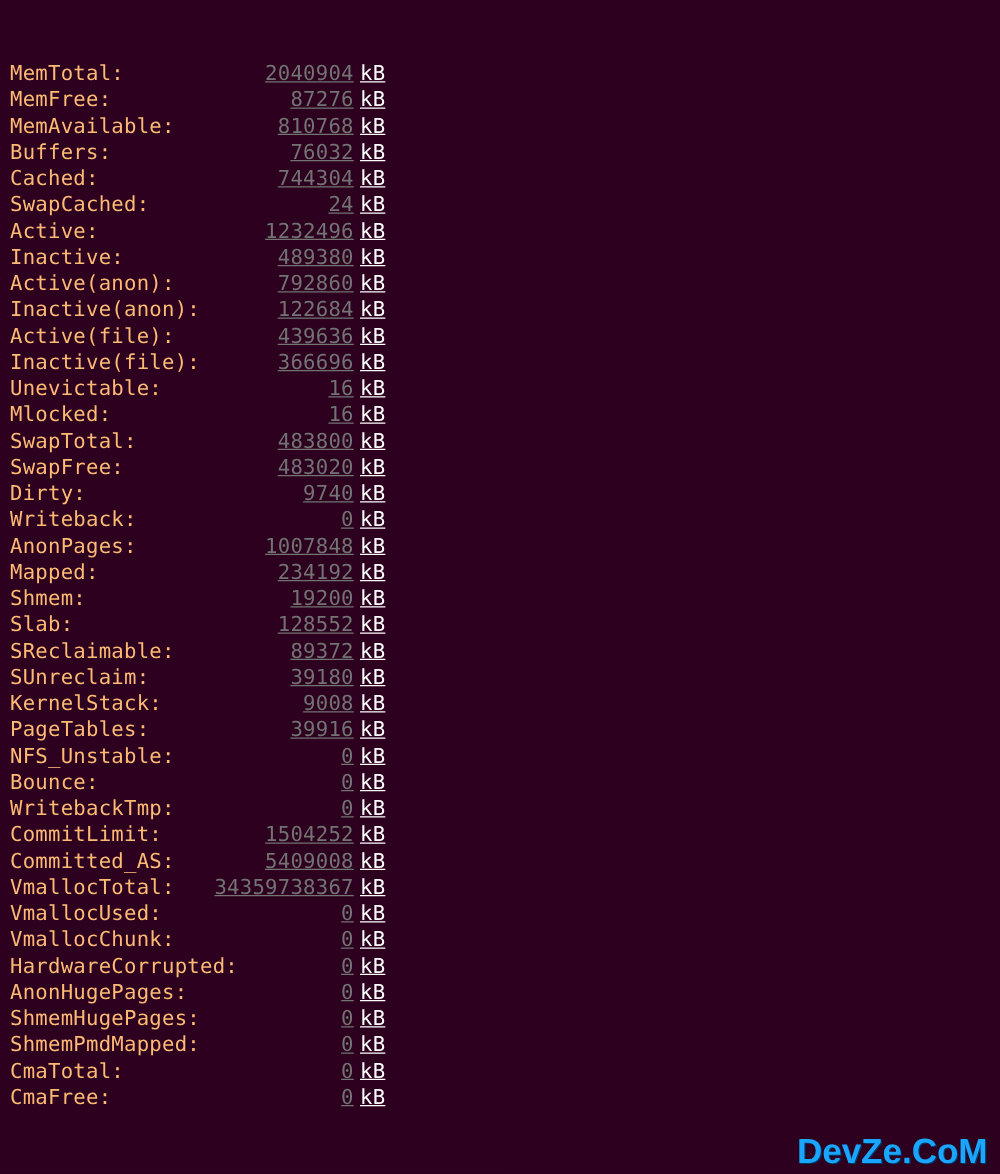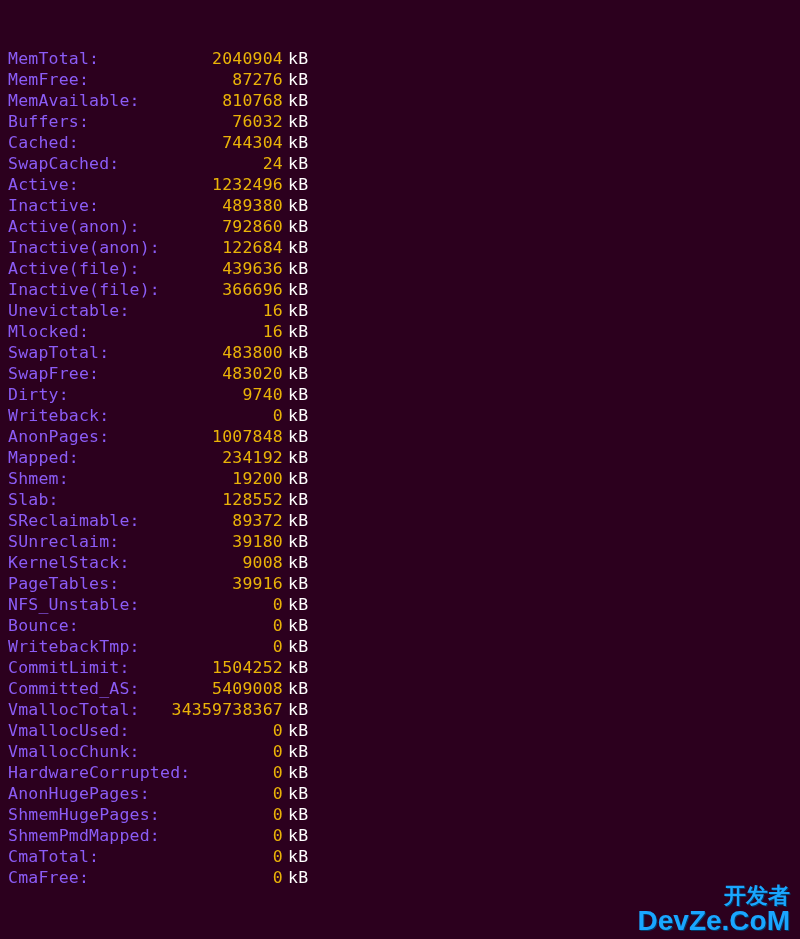--- a/index.html
+++ b/index.html
@@ -24,32 +24,34 @@
   }
   .command span {
     color: #ffffff;
   }
   .row {
     display: block;
   }
   .label {
     display: inline-block;
     width: 160px;            
-    color: #8b5cf6;
+    color: #fdba74;
   }
   .value {
     display: inline-block;
     width: 115px;            
     text-align: right;
-    color: #eab308;
+    color: #737373;
+    text-decoration: underline;
   }
   .unit {
     display: inline-block;
     padding-left: 5px;
     color: #ffffff;
+    text-decoration: underline;
   }
   .watermark {
     position: absolute;
     right: 10px;
     bottom: 4px;
     font-family: "Arial Black", Arial, sans-serif;
     color: #1aa6ff;
     text-align: right;
     line-height: 1;
     letter-spacing: 0;
@@ -67,15 +69,14 @@
   }
 </style>
 </head>
 <body>
 
 <div class="terminal">
   <div id="rows"><div class="row"><span class="label">MemTotal:</span><span class="value">2040904</span><span class="unit">kB</span></div><div class="row"><span class="label">MemFree:</span><span class="value">87276</span><span class="unit">kB</span></div><div class="row"><span class="label">MemAvailable:</span><span class="value">810768</span><span class="unit">kB</span></div><div class="row"><span class="label">Buffers:</span><span class="value">76032</span><span class="unit">kB</span></div><div class="row"><span class="label">Cached:</span><span class="value">744304</span><span class="unit">kB</span></div><div class="row"><span class="label">SwapCached:</span><span class="value">24</span><span class="unit">kB</span></div><div class="row"><span class="label">Active:</span><span class="value">1232496</span><span class="unit">kB</span></div><div class="row"><span class="label">Inactive:</span><span class="value">489380</span><span class="unit">kB</span></div><div class="row"><span class="label">Active(anon):</span><span class="value">792860</span><span class="unit">kB</span></div><div class="row"><span class="label">Inactive(anon):</span><span class="value">122684</span><span class="unit">kB</span></div><div class="row"><span class="label">Active(file):</span><span class="value">439636</span><span class="unit">kB</span></div><div class="row"><span class="label">Inactive(file):</span><span class="value">366696</span><span class="unit">kB</span></div><div class="row"><span class="label">Unevictable:</span><span class="value">16</span><span class="unit">kB</span></div><div class="row"><span class="label">Mlocked:</span><span class="value">16</span><span class="unit">kB</span></div><div class="row"><span class="label">SwapTotal:</span><span class="value">483800</span><span class="unit">kB</span></div><div class="row"><span class="label">SwapFree:</span><span class="value">483020</span><span class="unit">kB</span></div><div class="row"><span class="label">Dirty:</span><span class="value">9740</span><span class="unit">kB</span></div><div class="row"><span class="label">Writeback:</span><span class="value">0</span><span class="unit">kB</span></div><div class="row"><span class="label">AnonPages:</span><span class="value">1007848</span><span class="unit">kB</span></div><div class="row"><span class="label">Mapped:</span><span class="value">234192</span><span class="unit">kB</span></div><div class="row"><span class="label">Shmem:</span><span class="value">19200</span><span class="unit">kB</span></div><div class="row"><span class="label">Slab:</span><span class="value">128552</span><span class="unit">kB</span></div><div class="row"><span class="label">SReclaimable:</span><span class="value">89372</span><span class="unit">kB</span></div><div class="row"><span class="label">SUnreclaim:</span><span class="value">39180</span><span class="unit">kB</span></div><div class="row"><span class="label">KernelStack:</span><span class="value">9008</span><span class="unit">kB</span></div><div class="row"><span class="label">PageTables:</span><span class="value">39916</span><span class="unit">kB</span></div><div class="row"><span class="label">NFS_Unstable:</span><span class="value">0</span><span class="unit">kB</span></div><div class="row"><span class="label">Bounce:</span><span class="value">0</span><span class="unit">kB</span></div><div class="row"><span class="label">WritebackTmp:</span><span class="value">0</span><span class="unit">kB</span></div><div class="row"><span class="label">CommitLimit:</span><span class="value">1504252</span><span class="unit">kB</span></div><div class="row"><span class="label">Committed_AS:</span><span class="value">5409008</span><span class="unit">kB</span></div><div class="row"><span class="label">VmallocTotal:</span><span class="value">34359738367</span><span class="unit">kB</span></div><div class="row"><span class="label">VmallocUsed:</span><span class="value">0</span><span class="unit">kB</span></div><div class="row"><span class="label">VmallocChunk:</span><span class="value">0</span><span class="unit">kB</span></div><div class="row"><span class="label">HardwareCorrupted:</span><span class="value">0</span><span class="unit">kB</span></div><div class="row"><span class="label">AnonHugePages:</span><span class="value">0</span><span class="unit">kB</span></div><div class="row"><span class="label">ShmemHugePages:</span><span class="value">0</span><span class="unit">kB</span></div><div class="row"><span class="label">ShmemPmdMapped:</span><span class="value">0</span><span class="unit">kB</span></div><div class="row"><span class="label">CmaTotal:</span><span class="value">0</span><span class="unit">kB</span></div><div class="row"><span class="label">CmaFree:</span><span class="value">0</span><span class="unit">kB</span></div></div>
 </div>
 
 <div class="watermark">
-  <div class="wm-top">开发者</div>
   <div class="wm-bottom">DevZe.CoM</div>
 </div>
 
 </body></html>

